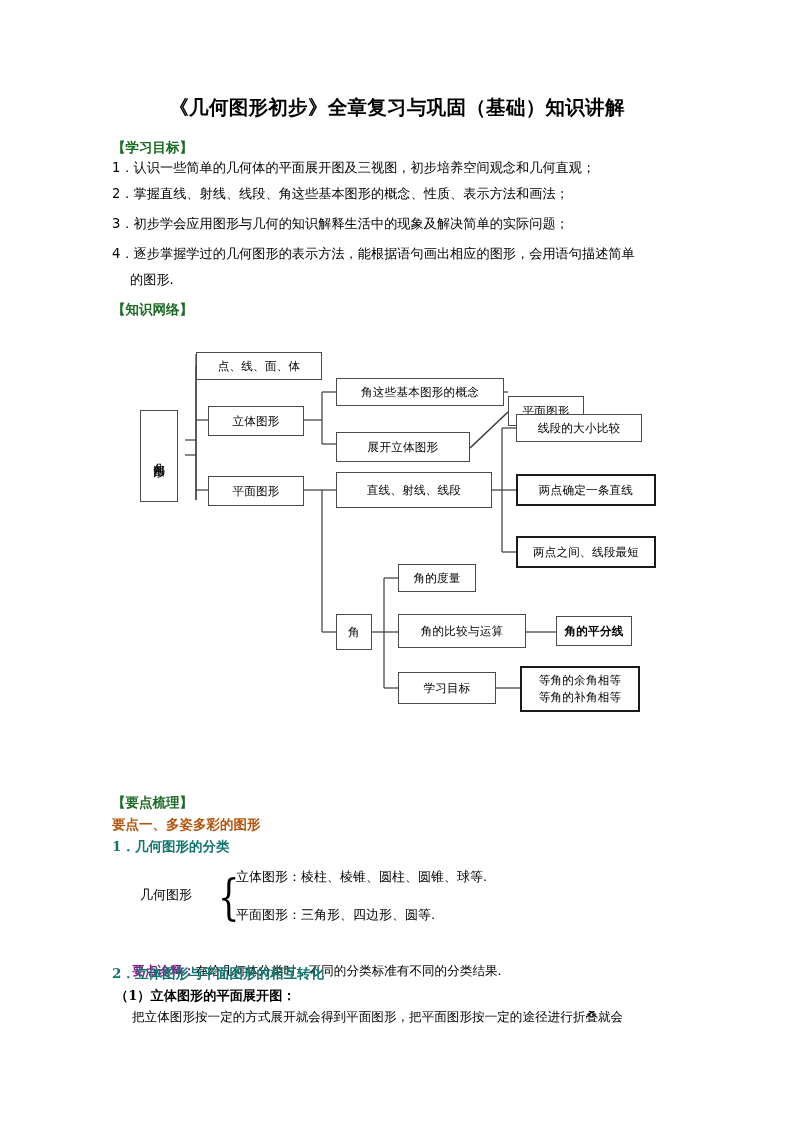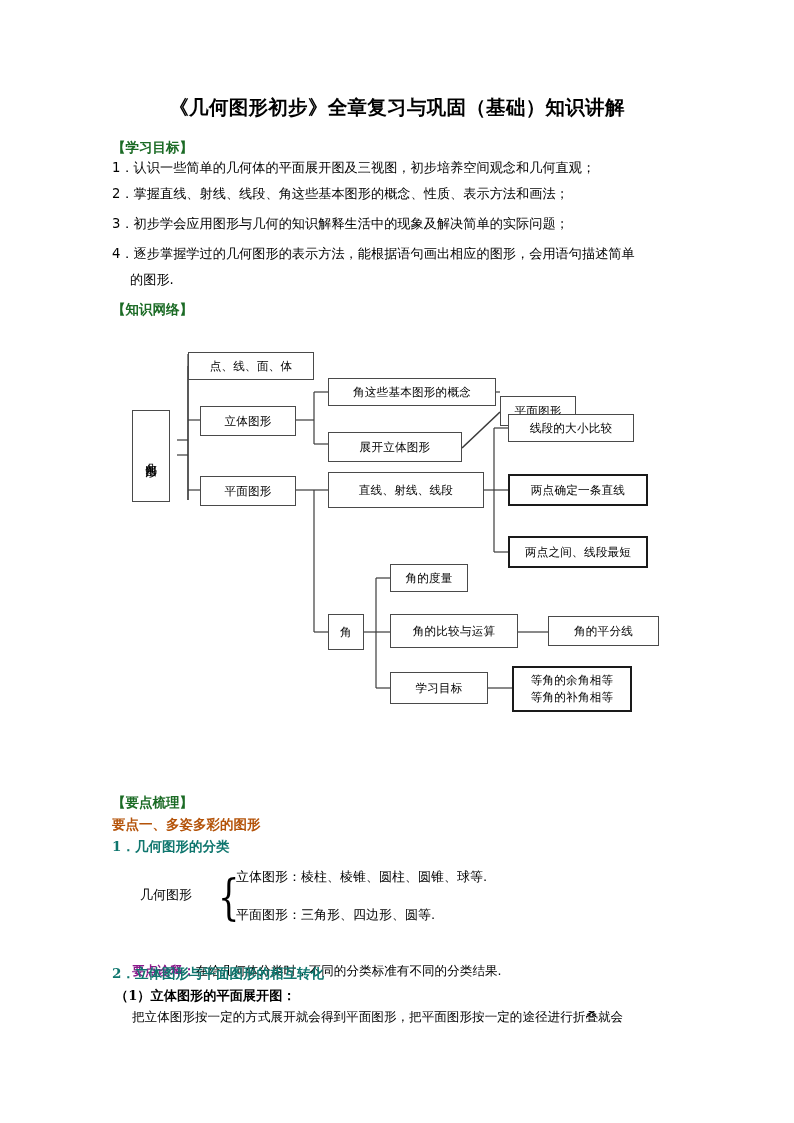--- a/index.html
+++ b/index.html
@@ -121,21 +121,21 @@
     position: absolute;
     left: 96px; top: 38px;
     font-family: "DejaVu Sans", "Liberation Sans", sans-serif;
     font-size: 13px;
     white-space: pre;
   }
 
   
   #diagram {
     position: absolute;
-    left: 132px; top: 340px;
+    left: 140px; top: 340px;
     width: 580px;
     height: 400px;
   }
   .nbox {
     position: absolute;
     box-sizing: border-box;
     border: 1px solid #4a4a4a;
     background: #ffffff;
     font-family: "DejaVu Sans", "Liberation Sans", sans-serif;
     font-size: 11.6px;
@@ -280,21 +280,21 @@
     <div class="nbox thick" style="left:376px; top:134px; width:140px; height:32px;">两点确定一条直线</div>
 
     <div class="nbox thick" style="left:376px; top:196px; width:140px; height:32px;">两点之间、线段最短</div>
 
     <div class="nbox" style="left:196px; top:274px; width:36px; height:36px;">角</div>
 
     <div class="nbox" style="left:258px; top:224px; width:78px; height:28px;">角的度量</div>
 
     <div class="nbox" style="left:258px; top:274px; width:128px; height:34px;">角的比较与运算</div>
 
-    <div class="nbox" style="left:416px; top:276px; width:111px; height:30px;">角的平分线</div>
+    <div class="nbox" style="left:416px; top:276px; width:76px; height:30px;font-weight:bold;">角的平分线</div>
 
     <div class="nbox" style="left:258px; top:332px; width:98px; height:32px;">学习目标</div>
 
     <div class="nbox two thick" style="left:380px; top:326px; width:120px; height:46px;">
       <span>等角的余角相等</span>
       <span>等角的补角相等</span>
     </div>
   </div>
 
   <div class="tx sec-head" style="left:112px; top:795px;">【要点梳理】</div>

